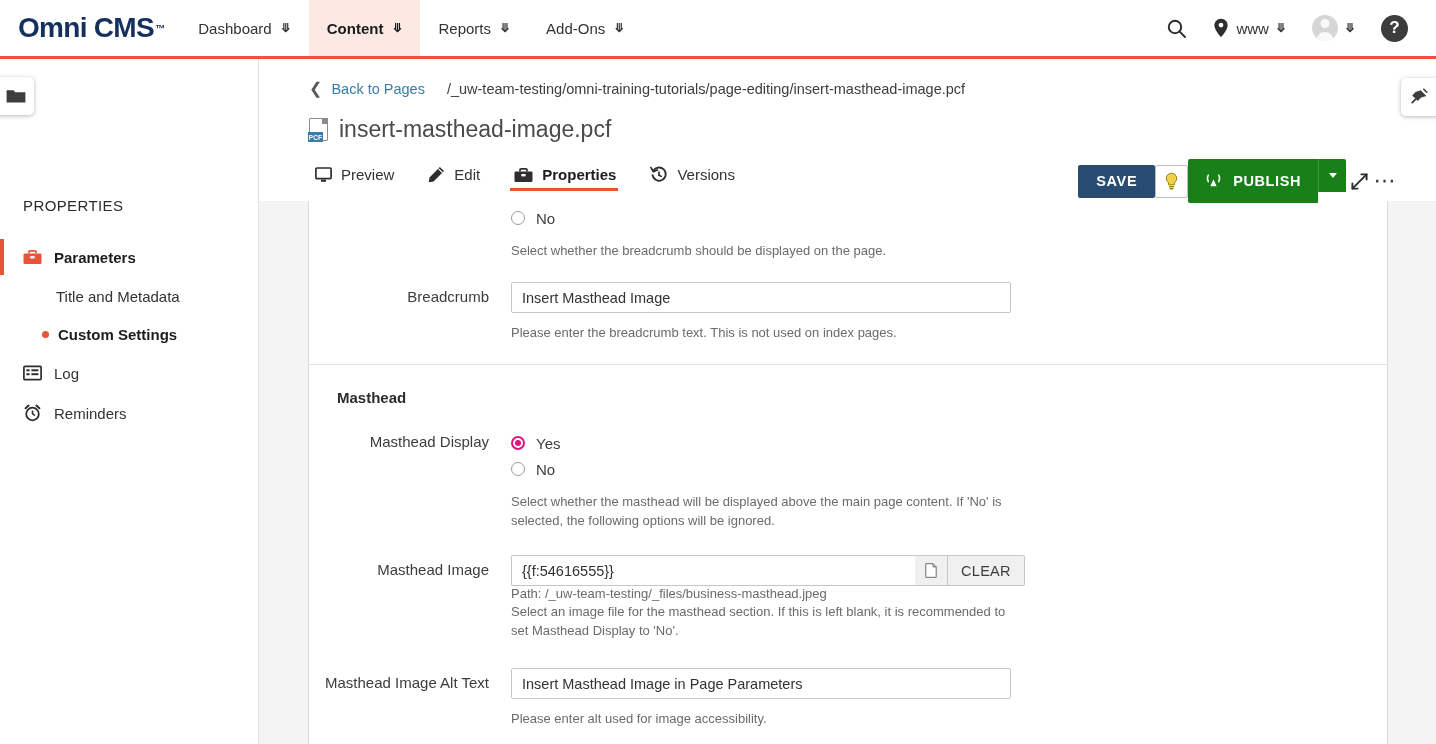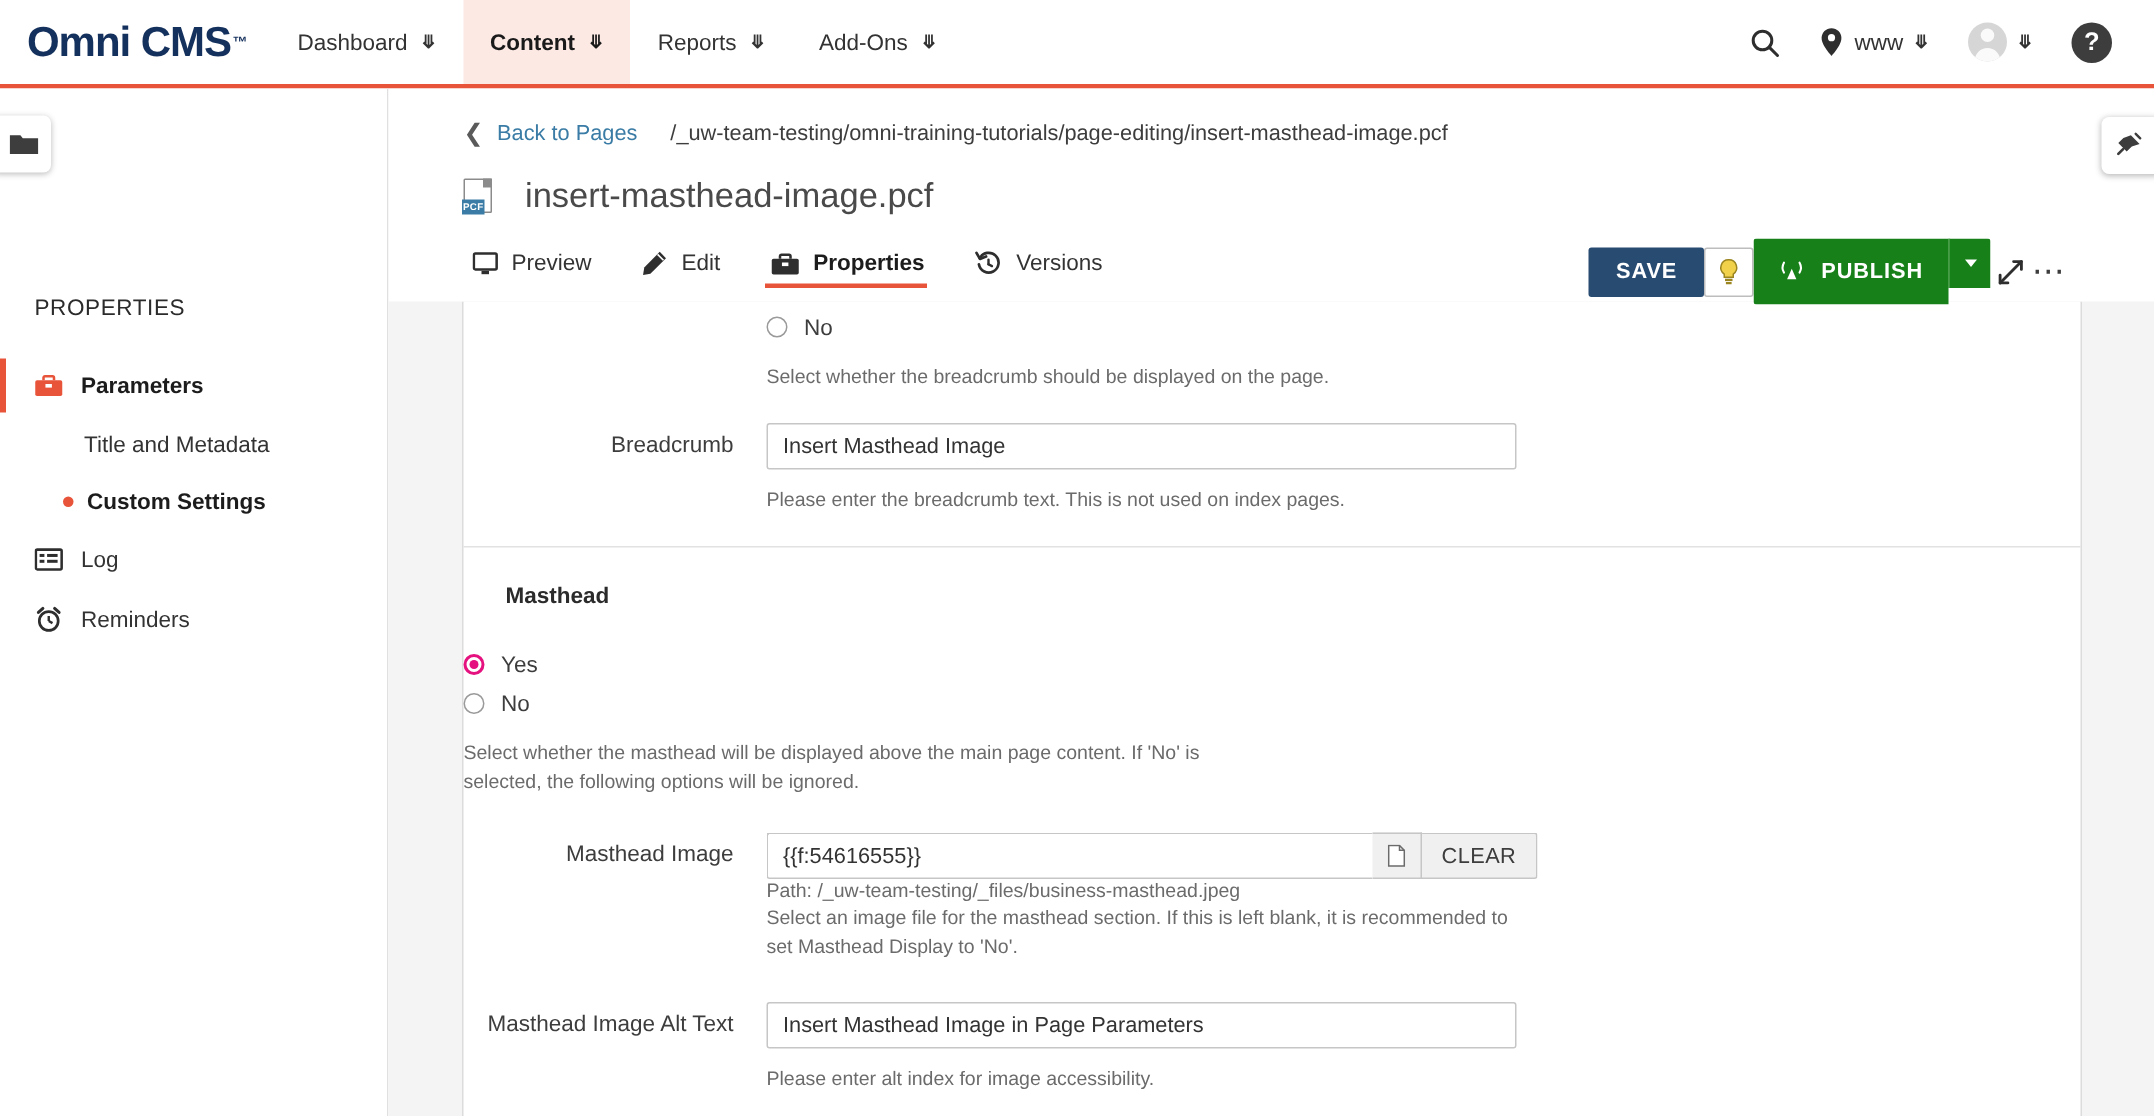--- a/index.html
+++ b/index.html
@@ -119,21 +119,21 @@
     background: #ffffff;
   }
   .crumbline {
     display: flex; align-items: center; gap: 8px;
     padding: 20px 0 0 50px; font-size: 14.5px;
   }
   .back-chevron { color: #5a5a5a; font-size: 16px; margin-right: 1px; }
   .back-link { color: #3a7ca5; cursor: pointer; font-size: 14.5px; }
   .crumb-path { color: #3d3d3d; margin-left: 14px; font-size: 14.5px; }
 
-  .titlerow { display: flex; align-items: center; gap: 22px; padding: 18px 0 0 50px; }
+  .titlerow { display: flex; align-items: center; gap: 11px; padding: 18px 0 0 50px; }
   .pcf-icon {
     width: 19px; height: 23px; position: relative; flex: none;
   }
   .pcf-icon .sheet {
     position: absolute; inset: 0; border: 1.6px solid #8b8b8b; background: #fff;
     border-radius: 1px;
   }
   .pcf-icon .fold {
     position: absolute; top: 0; right: 0; width: 6px; height: 6px;
     background: #8b8b8b;
@@ -155,21 +155,21 @@
     padding: 0 14px 8px 6px; font-size: 15px; color: #333; cursor: pointer;
     position: relative; margin-right: 14px;
   }
   .tabitem.active { font-weight: bold; color: #1c1c1c; }
   .tabitem.active::after {
     content: ""; position: absolute; left: 2px; right: 12px; bottom: 0;
     height: 3px; background: #e8543a;
   }
 
   .actions {
-    position: absolute; top: 100px; right: 57px;
+    position: absolute; top: 100px; right: 38px;
     display: flex; align-items: center; gap: 0; z-index: 5;
   }
   .btn-save {
     background: #284b72; color: #fff; font-size: 14.5px; font-weight: bold;
     letter-spacing: .6px; padding: 0 18px; height: 33px;
     display: flex; align-items: center; border: none; cursor: pointer; border-radius: 2px;
   }
   .btn-bulb {
     width: 33px; height: 33px; background: #fff; border: 1px solid #bdbdbd;
     display: flex; align-items: center; justify-content: center; cursor: pointer;
@@ -469,20 +469,21 @@
             <input class="txt" type="text" value="Insert Masthead Image" style="">
             <div class="hint">Please enter the breadcrumb text. This is not used on index pages.</div>
           </div>
         </div>
       </div>
 
       <div class="sec">
         <div class="sec-head">Masthead</div>
 
         <div class="frow" style="padding-top:18px;">
+          <div class="flabel">Masthead Display</div>
           <div class="fbody">
             <div class="radio-line">
               <span class="radio on"></span>
               <span class="radio-label">Yes</span>
             </div>
             <div class="radio-line">
               <span class="radio"></span>
               <span class="radio-label">No</span>
             </div>
             <div class="hint wide">Select whether the masthead will be displayed above the main page content. If 'No' is selected, the following options will be ignored.</div>
@@ -504,20 +505,20 @@
             </div>
             <div class="pathline">Path: /_uw-team-testing/_files/business-masthead.jpeg</div>
             <div class="hint wide">Select an image file for the masthead section. If this is left blank, it is recommended to set Masthead Display to 'No'.</div>
           </div>
         </div>
 
         <div class="frow" style="padding-top:28px;">
           <div class="flabel" style="padding-top:6px;">Masthead Image Alt Text</div>
           <div class="fbody">
             <input class="txt" type="text" value="Insert Masthead Image in Page Parameters" style="">
-            <div class="hint">Please enter alt index for image accessibility.</div>
+            <div class="hint">Please enter alt used for image accessibility.</div>
           </div>
         </div>
       </div>
 
     </div>
   </div>
 </div>
 
 </body></html>

